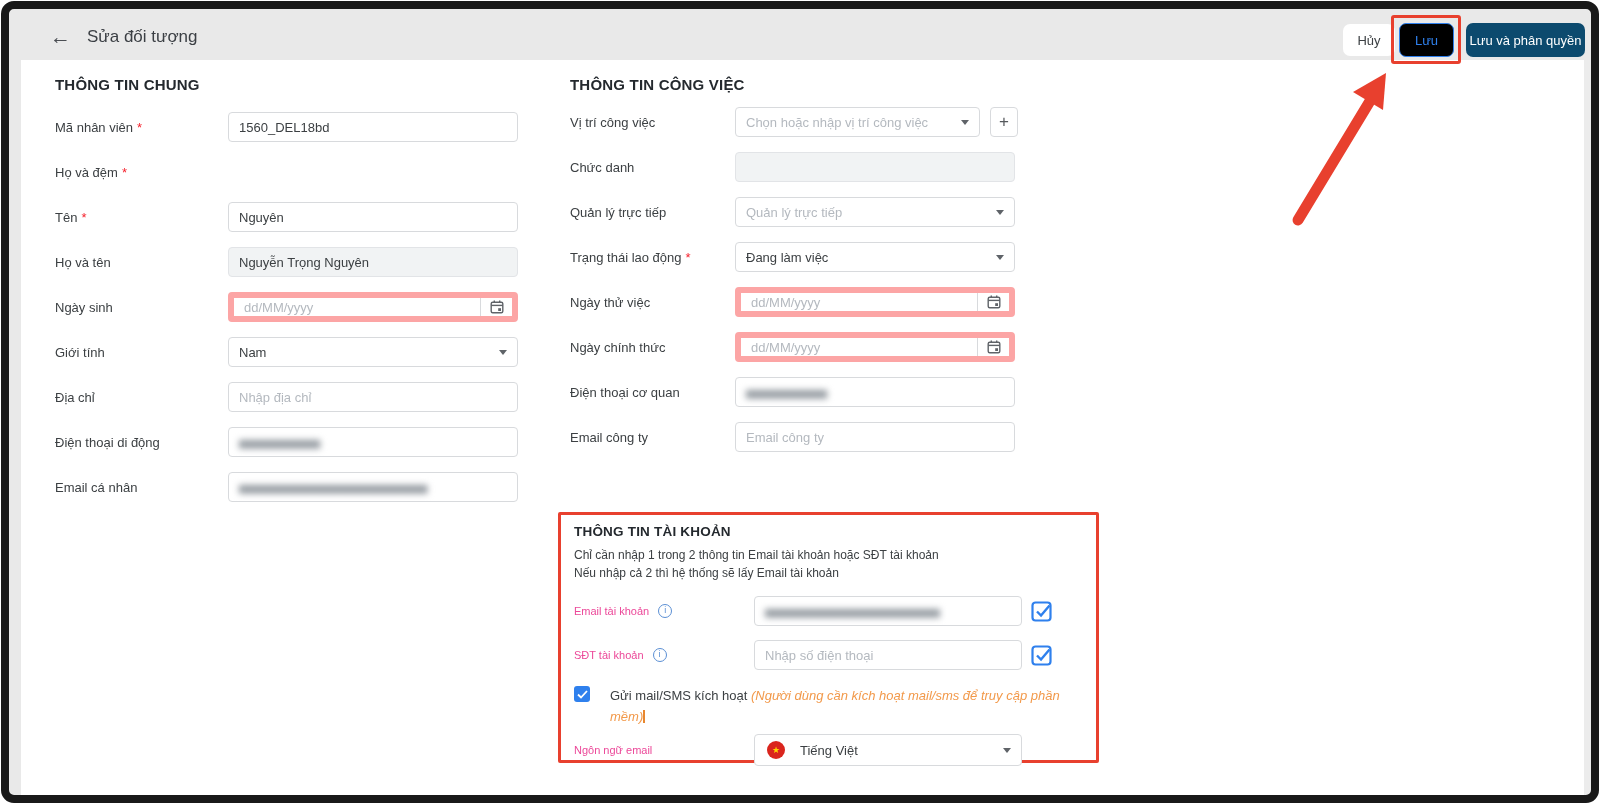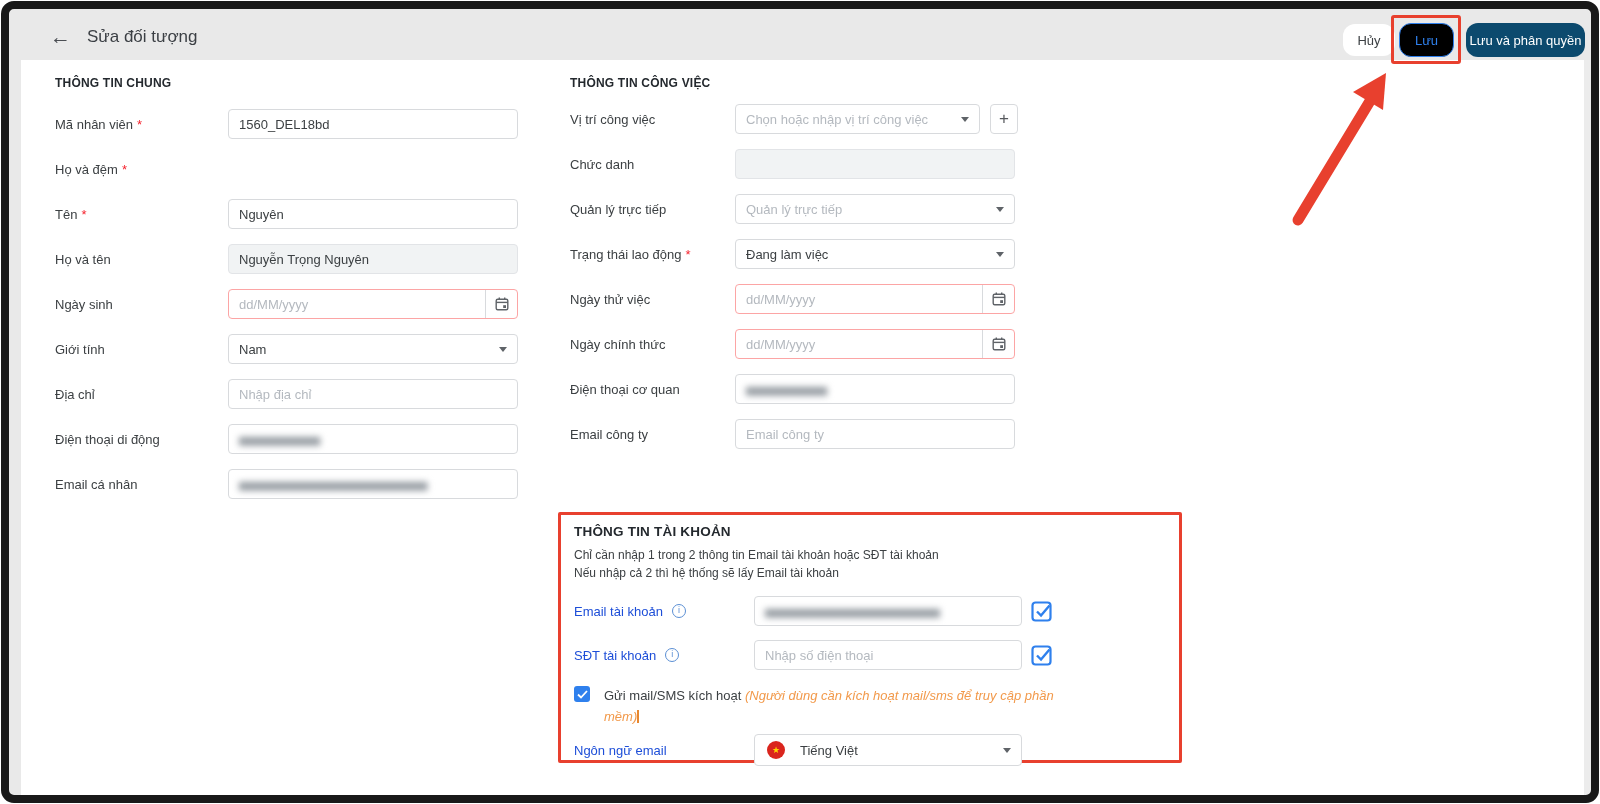--- a/index.html
+++ b/index.html
@@ -6,81 +6,81 @@
   body { font-family: "Liberation Sans", "DejaVu Sans", sans-serif; background: #fff; }
   .canvas { position: relative; width: 1600px; height: 804px; background: #fff; overflow: hidden; }
   .bg { position: absolute; left: 4px; top: 4px; width: 1592px; height: 796px; background: #e9e9e9; border-radius: 12px; }
   .frame { position: absolute; left: 1px; top: 1px; width: 1598px; height: 802px; border: 8px solid #191919; border-radius: 13px; z-index: 60; pointer-events: none; }
 
   
   .hdr-title { position: absolute; left: 50px; top: 26px; display: flex; align-items: center; gap: 16px; color: #3c4043; z-index: 2; }
   .back-arrow { font-size: 21px; line-height: 21px; color: #4a4e53; cursor: pointer; }
   .hdr-text { font-size: 17px; color: #3b3f44; }
 
-  .btn { position: absolute; display: flex; align-items: center; justify-content: center; font-size: 13px; border-radius: 12px; cursor: pointer; z-index: 2; }
+  .btn { position: absolute; display: flex; align-items: center; justify-content: center; font-size: 13px; border-radius: 7px; cursor: pointer; z-index: 2; }
   .btn-cancel { left: 1343px; top: 24px; width: 52px; height: 32px; background: #fff; color: #3c4043; }
   .btn-save { left: 1399px; top: 23px; width: 55px; height: 34px; background: #000000; color: #2f80ed; border: 1px solid #2f80ed; }
   .btn-primary { left: 1466px; top: 23px; width: 119px; height: 34px; background: #0c4a6e; color: #fff; }
 
   .annot-box-save { position: absolute; left: 1391px; top: 15px; width: 70px; height: 49px; border: 3px solid #e8402e; border-radius: 3px; z-index: 10; pointer-events: none; }
   .annot-arrow { position: absolute; left: 1282px; top: 60px; z-index: 10; pointer-events: none; }
 
   
   .panel { position: absolute; left: 21px; top: 60px; width: 1571px; height: 735px; background: #fff; z-index: 1; }
   .scrollbar { position: absolute; left: 1584px; top: 60px; width: 8px; height: 735px; background: #ececec; z-index: 2; }
 
   .col { position: absolute; z-index: 2; }
   .col-left { left: 55px; top: 76px; width: 463px; }
   .col-right { left: 570px; top: 76px; width: 520px; }
-  .section-heading { font-size: 12px; font-weight: 700; color: #24292e; letter-spacing: .2px; }
+  .section-heading { font-size: 15px; font-weight: 700; color: #24292e; letter-spacing: .2px; }
   .col-left .section-heading { margin-bottom: 19px; }
   .col-right .section-heading { margin-bottom: 14px; }
 
   .row { display: flex; align-items: center; height: 30px; margin-bottom: 15px; }
   .lbl { font-size: 13px; color: #3c4043; flex: none; }
   .col-left .lbl { width: 173px; }
   .col-right .lbl { width: 165px; }
   .req { color: #f5222d; margin-left: 4px; }
 
   .tb { height: 30px; border: 1px solid #d8dadd; border-radius: 4px; background: #fff; font-size: 13px; color: #3c4043; padding: 0 10px; font-family: inherit; outline: none; width: 290px; }
   .col-right .tb { width: 280px; }
   .tb::placeholder { color: #b4b9bf; opacity: 1; }
   .tb.disabled { background: #f1f3f4; border-color: #e2e4e7; }
 
   .selectbox { position: relative; display: flex; align-items: center; height: 30px; border: 1px solid #d8dadd; border-radius: 4px; background: #fff; padding: 0 26px 0 10px; cursor: pointer; width: 290px; }
   .col-right .selectbox { width: 280px; }
   .selectbox .val { font-size: 13px; color: #3c4043; white-space: nowrap; overflow: hidden; }
   .selectbox .val.ph { color: #b4b9bf; }
   .caret { position: absolute; right: 10px; top: 50%; margin-top: -2px; width: 0; height: 0; border-left: 4.5px solid transparent; border-right: 4.5px solid transparent; border-top: 5px solid #5f6368; }
 
-  .datebox { position: relative; display: flex; align-items: center; height: 30px; border: 1px solid #fca5a5; border-radius: 4px; background: #fff; width: 290px; }
+  .datebox { position: relative; display: flex; align-items: center; height: 30px; border: 6px solid #fca5a5; border-radius: 4px; background: #fff; width: 290px; }
   .col-right .datebox { width: 280px; }
   .datebox .din { flex: 1; border: none; outline: none; font-size: 13px; color: #3c4043; padding: 0 10px; height: 100%; background: transparent; font-family: inherit; }
   .datebox .din::placeholder { color: #b4b9bf; opacity: 1; }
   .cal-btn { flex: none; width: 32px; height: 100%; border-left: 1px solid #d8dadd; display: flex; align-items: center; justify-content: center; cursor: pointer; }
 
   .redacted { display: flex; align-items: center; overflow: hidden; }
   .mask { filter: blur(3px); color: #9aa0a6; font-size: 10px; letter-spacing: -1px; white-space: nowrap; }
 
   .plus-btn { width: 28px; height: 30px; margin-left: 10px; border: 1px solid #d8dadd; border-radius: 4px; background: #fff; display: flex; align-items: center; justify-content: center; font-size: 17px; color: #55585c; cursor: pointer; }
 
   
-  .account-box { position: absolute; left: 558px; top: 512px; width: 624px; height: 251px; border: 3px solid #e8402e; border-radius: 2px; background: #fff; padding: 9px 10px 0 13px; z-index: 3; }
+  .account-box { position: absolute; left: 558px; top: 512px; width: 541px; height: 251px; border: 3px solid #e8402e; border-radius: 2px; background: #fff; padding: 9px 10px 0 13px; z-index: 3; }
   .account-box .section-heading { font-size: 13.5px; margin-bottom: 7px; }
   .acc-note { font-size: 12px; color: #3c4043; line-height: 18px; }
   .acc-row { display: flex; align-items: center; margin-top: 14px; }
-  .acc-lbl { width: 180px; flex: none; font-size: 13px; color: #1d4ed8; display: flex; align-items: center; }
+  .acc-lbl { width: 180px; flex: none; font-size: 11px; color: #ec4899; display: flex; align-items: center; }
   .info-ic { width: 14px; height: 14px; border: 1.2px solid #5b8fd4; border-radius: 50%; margin-left: 9px; color: #5b8fd4; font-size: 9px; line-height: 11px; text-align: center; font-style: normal; flex: none; cursor: pointer; }
   .info-ic::after { content: "i"; }
   .acc-tb { width: 268px; }
   .verify-ic { margin-left: 8px; flex: none; cursor: pointer; display: flex; }
 
   .activate { display: flex; margin-top: 15px; }
   .cbx { flex: none; width: 16px; height: 16px; background: #2f80ed; border-radius: 3px; margin-top: 1px; display: flex; align-items: center; justify-content: center; cursor: pointer; }
-  .activate-text { margin-left: 14px; width: 468px; font-size: 13px; color: #3c4043; line-height: 21px; }
+  .activate-text { margin-left: 20px; width: 468px; font-size: 13px; color: #3c4043; line-height: 21px; }
   .orange-note { color: #f2994a; font-style: italic; }
   .text-cursor { display: inline-block; width: 1.5px; height: 13px; background: #e8872e; vertical-align: -2px; }
 
   .lang-row { margin-top: 7px; }
   .lang-select { position: relative; display: flex; align-items: center; width: 268px; height: 32px; border: 1px solid #d8dadd; border-radius: 4px; background: #fff; padding: 0 26px 0 12px; cursor: pointer; }
   .flag { width: 18px; height: 18px; border-radius: 50%; background: #da251d; margin-right: 15px; display: flex; align-items: center; justify-content: center; color: #ffd400; font-size: 9px; flex: none; }
   .flag::after { content: "★"; }
   .lang-select .val { font-size: 13px; color: #3c4043; }
 </style>
 </head>

